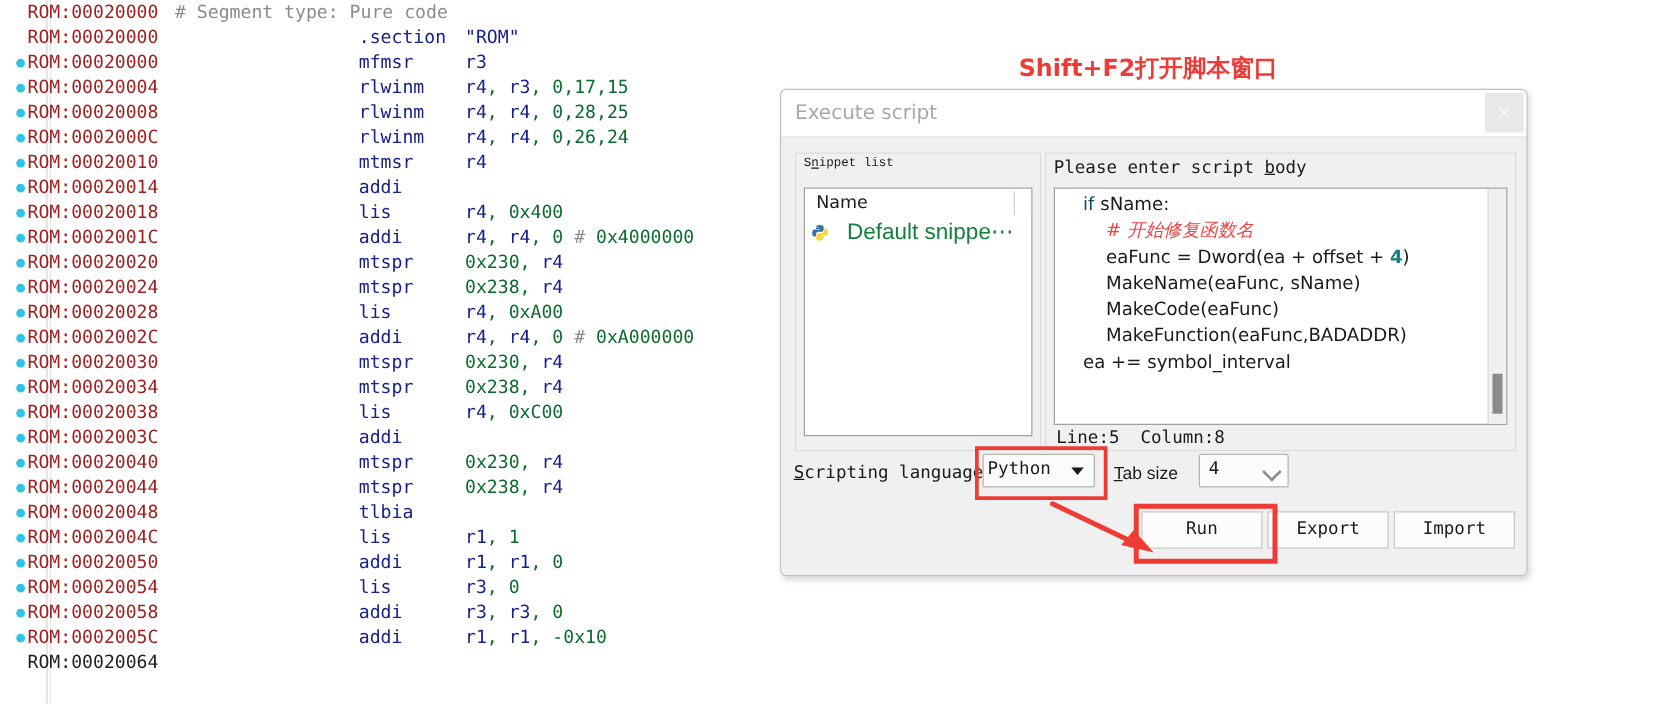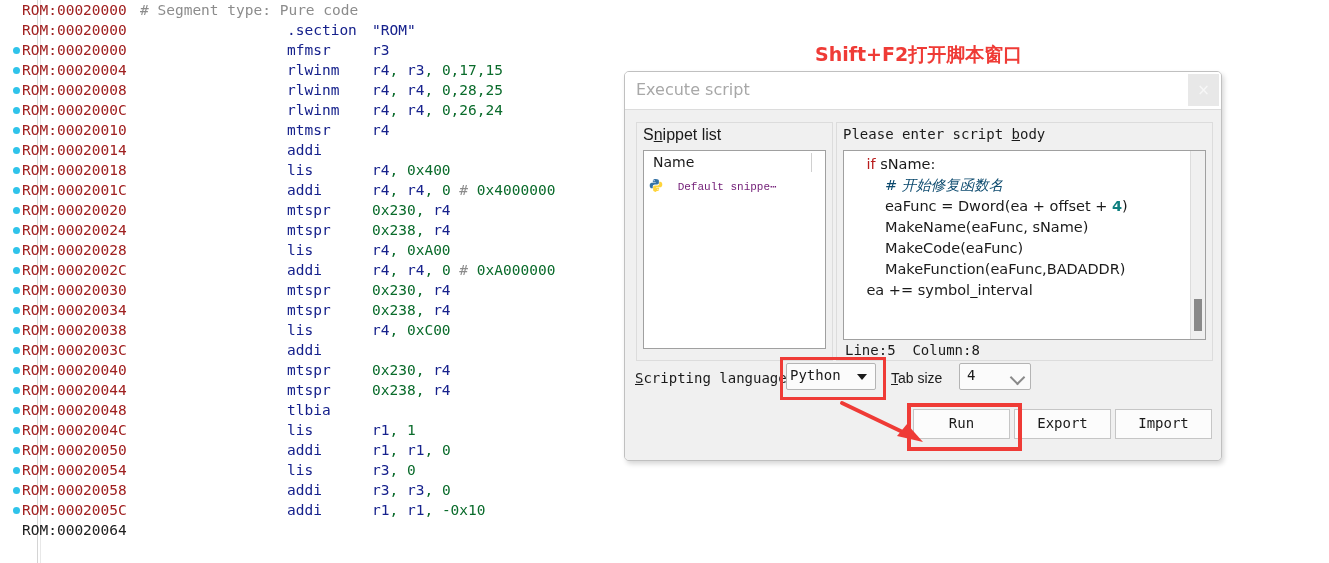--- a/index.html
+++ b/index.html
@@ -157,23 +157,23 @@
   #snippet-group {
     position: absolute;
     left: 11px; top: 12px;
     width: 195px; height: 237px;
     border: 1px solid #dcdcdc;
     background: #f0f0f0;
   }
   #snippet-group-label {
     position: absolute;
     left: 6px; top: 3px;
-    font-size: 16px;
-    color: #1a1a1a;
-    font-family: Liberation Sans, sans-serif;
+    font-size: 10px;
+    color: #1a1a1a;
+    font-family: Liberation Mono, monospace;
   }
   #snippet-group-label .ul { text-decoration: underline; }
   #snippet-list {
     position: absolute;
     left: 6px; top: 27px;
     width: 181px; height: 197px;
     background: #ffffff;
     border: 1px solid #a0a0a0;
     overflow: hidden;
   }
@@ -205,23 +205,23 @@
     cursor: default;
   }
   .py-icon {
     display: inline-block;
     position: relative;
     width: 14px; height: 14px;
     vertical-align: -2px;
     margin-right: 5px;
   }
   #snippet-row-0-label {
-    font-family: Liberation Mono, monospace;
-    font-size: 11px;
-    color: #701a75;
+    font-family: Liberation Sans, sans-serif;
+    font-size: 18px;
+    color: #15803d;
   }
 
   
   #scriptbody-group {
     position: absolute;
     left: 211px; top: 12px;
     width: 375px; height: 237px;
     border: 1px solid #dcdcdc;
     background: #f0f0f0;
   }
@@ -244,22 +244,22 @@
   #script-code {
     position: absolute;
     left: 4px; top: 3px;
     width: 345px;
     font-family: "DejaVu Sans", sans-serif;
     font-size: 14.5px;
     line-height: 21px;
     white-space: pre-wrap;
     color: #1a1a1a;
   }
-  #script-code .kw { color: #b91c1c; }
-  #script-code .comment { color: #0c4a6e; font-style: italic; font-family: "DejaVu Sans", sans-serif; margin-top: 40px; }
+  #script-code .kw { color: #0c4a6e; }
+  #script-code .comment { color: #ef4444; font-style: italic; font-family: "DejaVu Sans", sans-serif; margin-top: 40px; }
   #script-code .numlit { color: #0f7f7f; font-weight: bold; }
   #script-scrollbar-track {
     position: absolute;
     right: 0px; top: 0px;
     width: 14px; height: 100%;
     background: #f0f0f0;
     border-left: 1px solid #dcdcdc;
   }
   #script-scrollbar-thumb {
     position: absolute;

